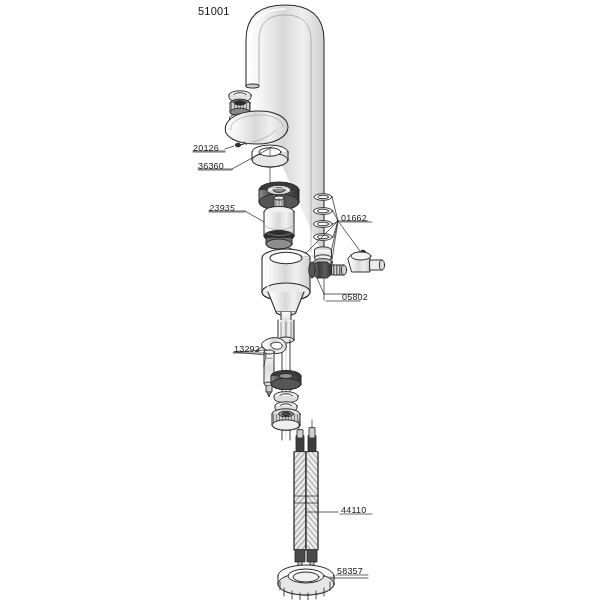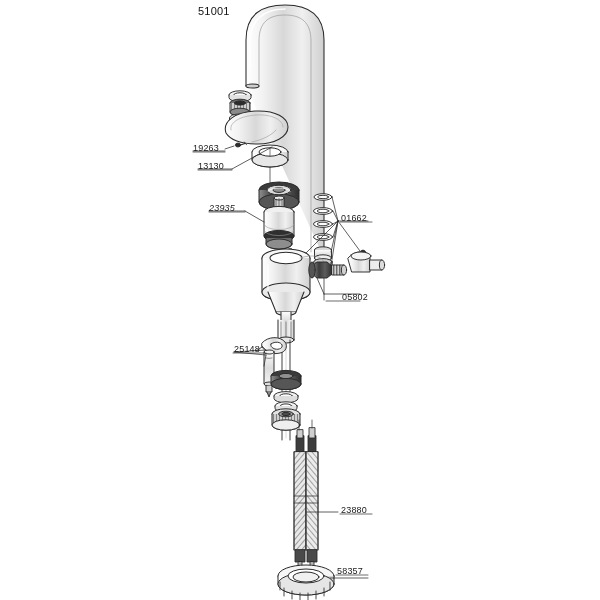--- a/index.html
+++ b/index.html
@@ -370,22 +370,22 @@
         <path d="M233,353 L266,353"></path>
         <path d="M340,514 L372,514"></path>
         <path d="M336,575 L368,575"></path>
       </g>
 
     </g>
   </svg>
 
   <div class="lbl lbl-title" style="left:198px; top:6px;">51001</div>
 
-  <div class="lbl" style="left:193px; top:144px;">19263</div>
-  <div class="lbl" style="left:198px; top:162px;">13130</div>
+  <div class="lbl" style="left:193px; top:144px;">20126</div>
+  <div class="lbl" style="left:198px; top:162px;">36360</div>
   <div class="lbl" style="left:209px; top:204px;font-style:italic;">23935</div>
   <div class="lbl" style="left:341px; top:214px;">01662</div>
   <div class="lbl" style="left:327px; top:293px;padding-left:15px;">05802</div>
-  <div class="lbl" style="left:234px; top:345px;">25148</div>
-  <div class="lbl" style="left:341px; top:506px;">23880</div>
+  <div class="lbl" style="left:234px; top:345px;">13292</div>
+  <div class="lbl" style="left:341px; top:506px;">44110</div>
   <div class="lbl" style="left:337px; top:567px;">58357</div>
 
 </div>
 
 </body></html>

